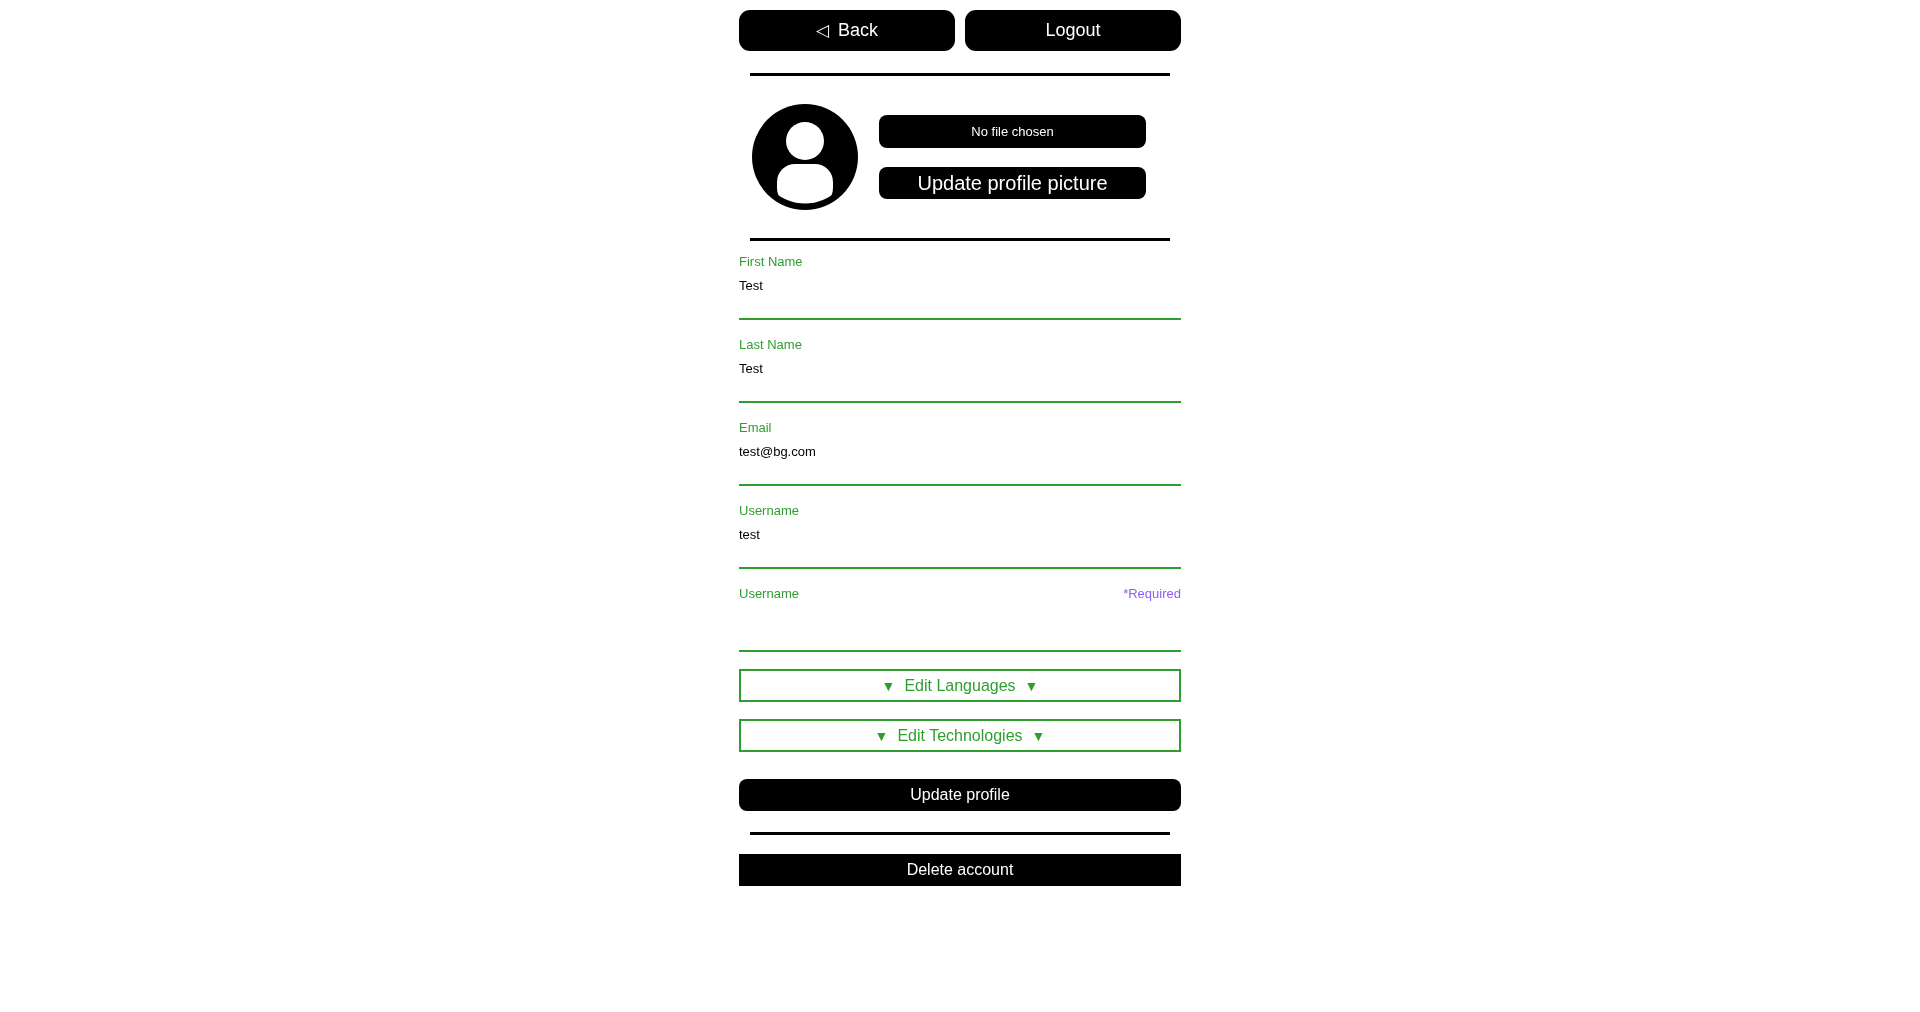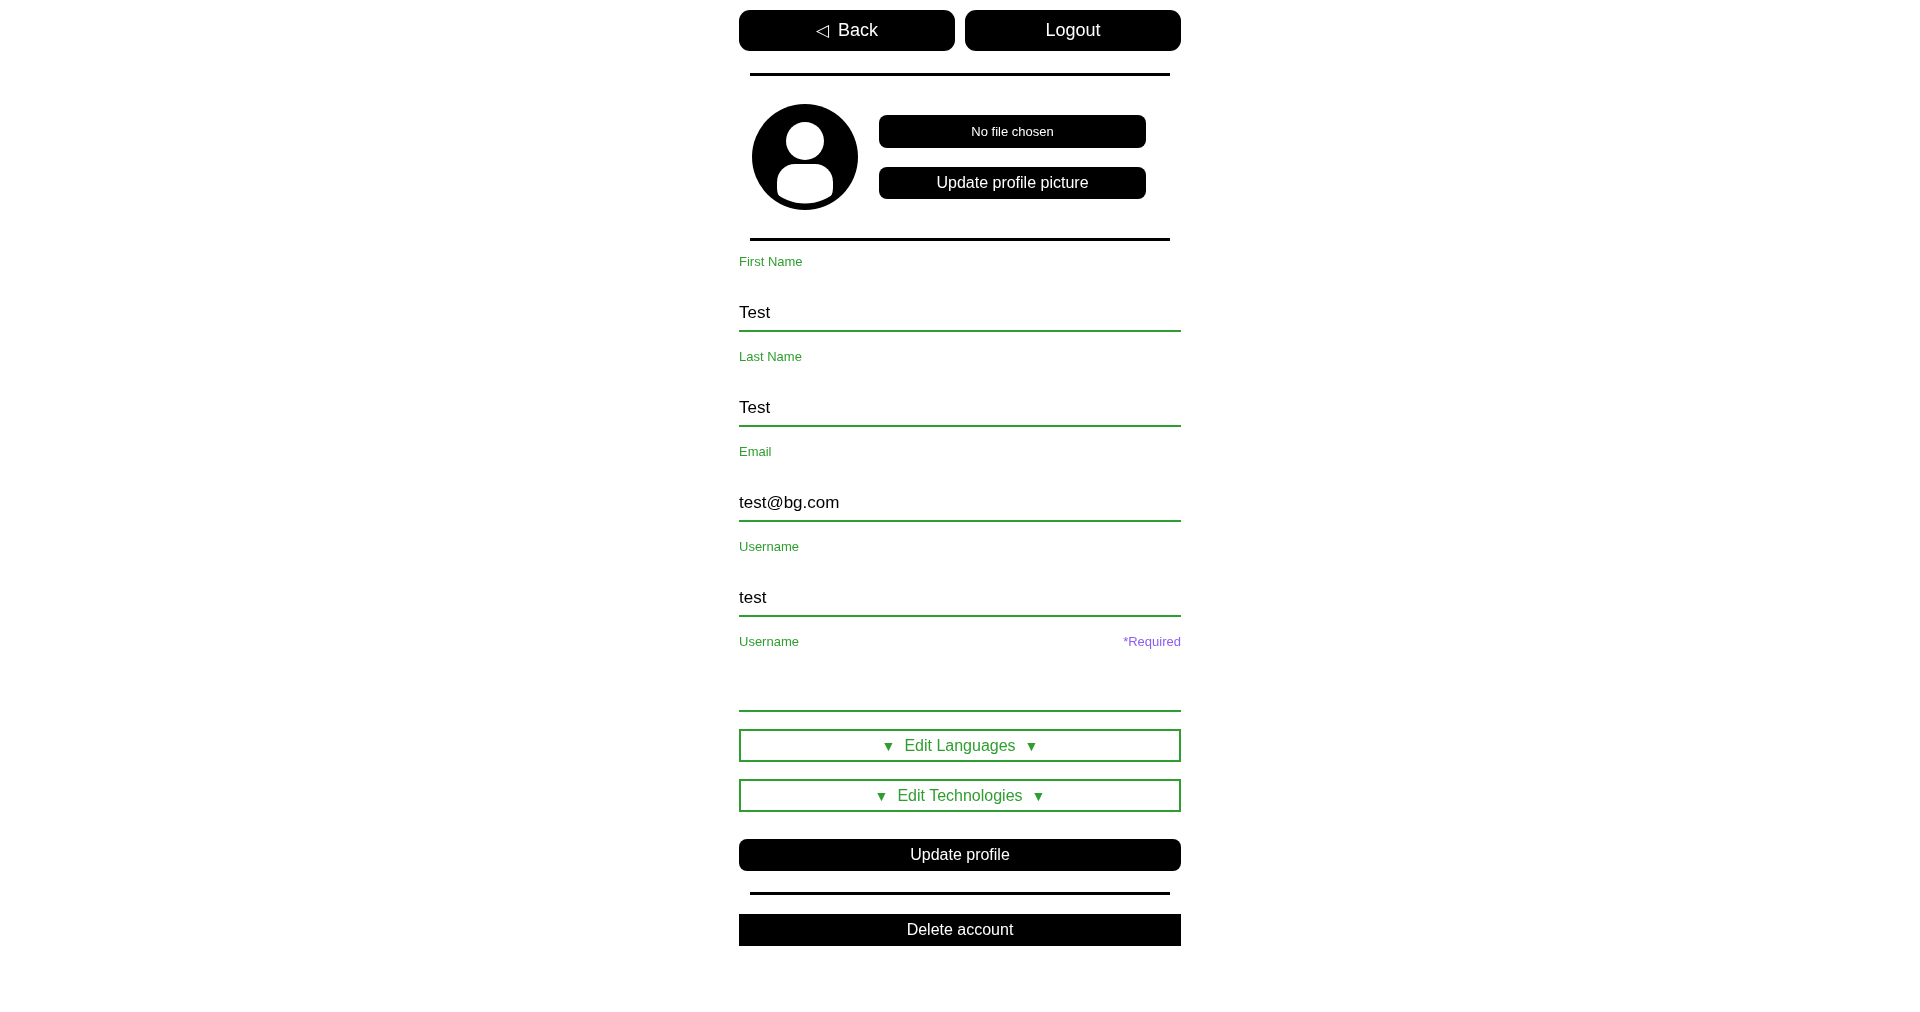--- a/index.html
+++ b/index.html
@@ -67,29 +67,29 @@
     gap: 19px;
   }
   .btn-file {
     height: 33px;
     font-size: 13px;
     border-radius: 8px;
     width: 100%;
   }
   .btn-picture {
     height: 32px;
-    font-size: 16px;
+    font-size: 20px;
     border-radius: 8px;
     width: 100%;
   }
 
   
   .field {
     border-bottom: 2px solid #2e9e2e;
-    padding-bottom: 3px;
+    padding-bottom: 19px;
     margin-bottom: 17px;
   }
   .label-row {
     display: flex;
     justify-content: space-between;
     align-items: baseline;
     height: 15px;
   }
   .field-label {
     color: #2e9e2e;
@@ -102,24 +102,23 @@
     line-height: 15px;
   }
   .field-input {
     display: block;
     width: 100%;
     height: 30px;
     border: none;
     outline: none;
     background: transparent;
     color: #000000;
-    font-size: 17px;
+    font-size: 13px;
     padding: 2px 0 0 0;
     font-family: "Liberation Sans", sans-serif;
-    margin-top: 28px;
   }
 
   
   .edit-box {
     width: 100%;
     height: 33px;
     background: #ffffff;
     border: 2px solid #2e9e2e;
     border-radius: 0;
     color: #2e9e2e;

